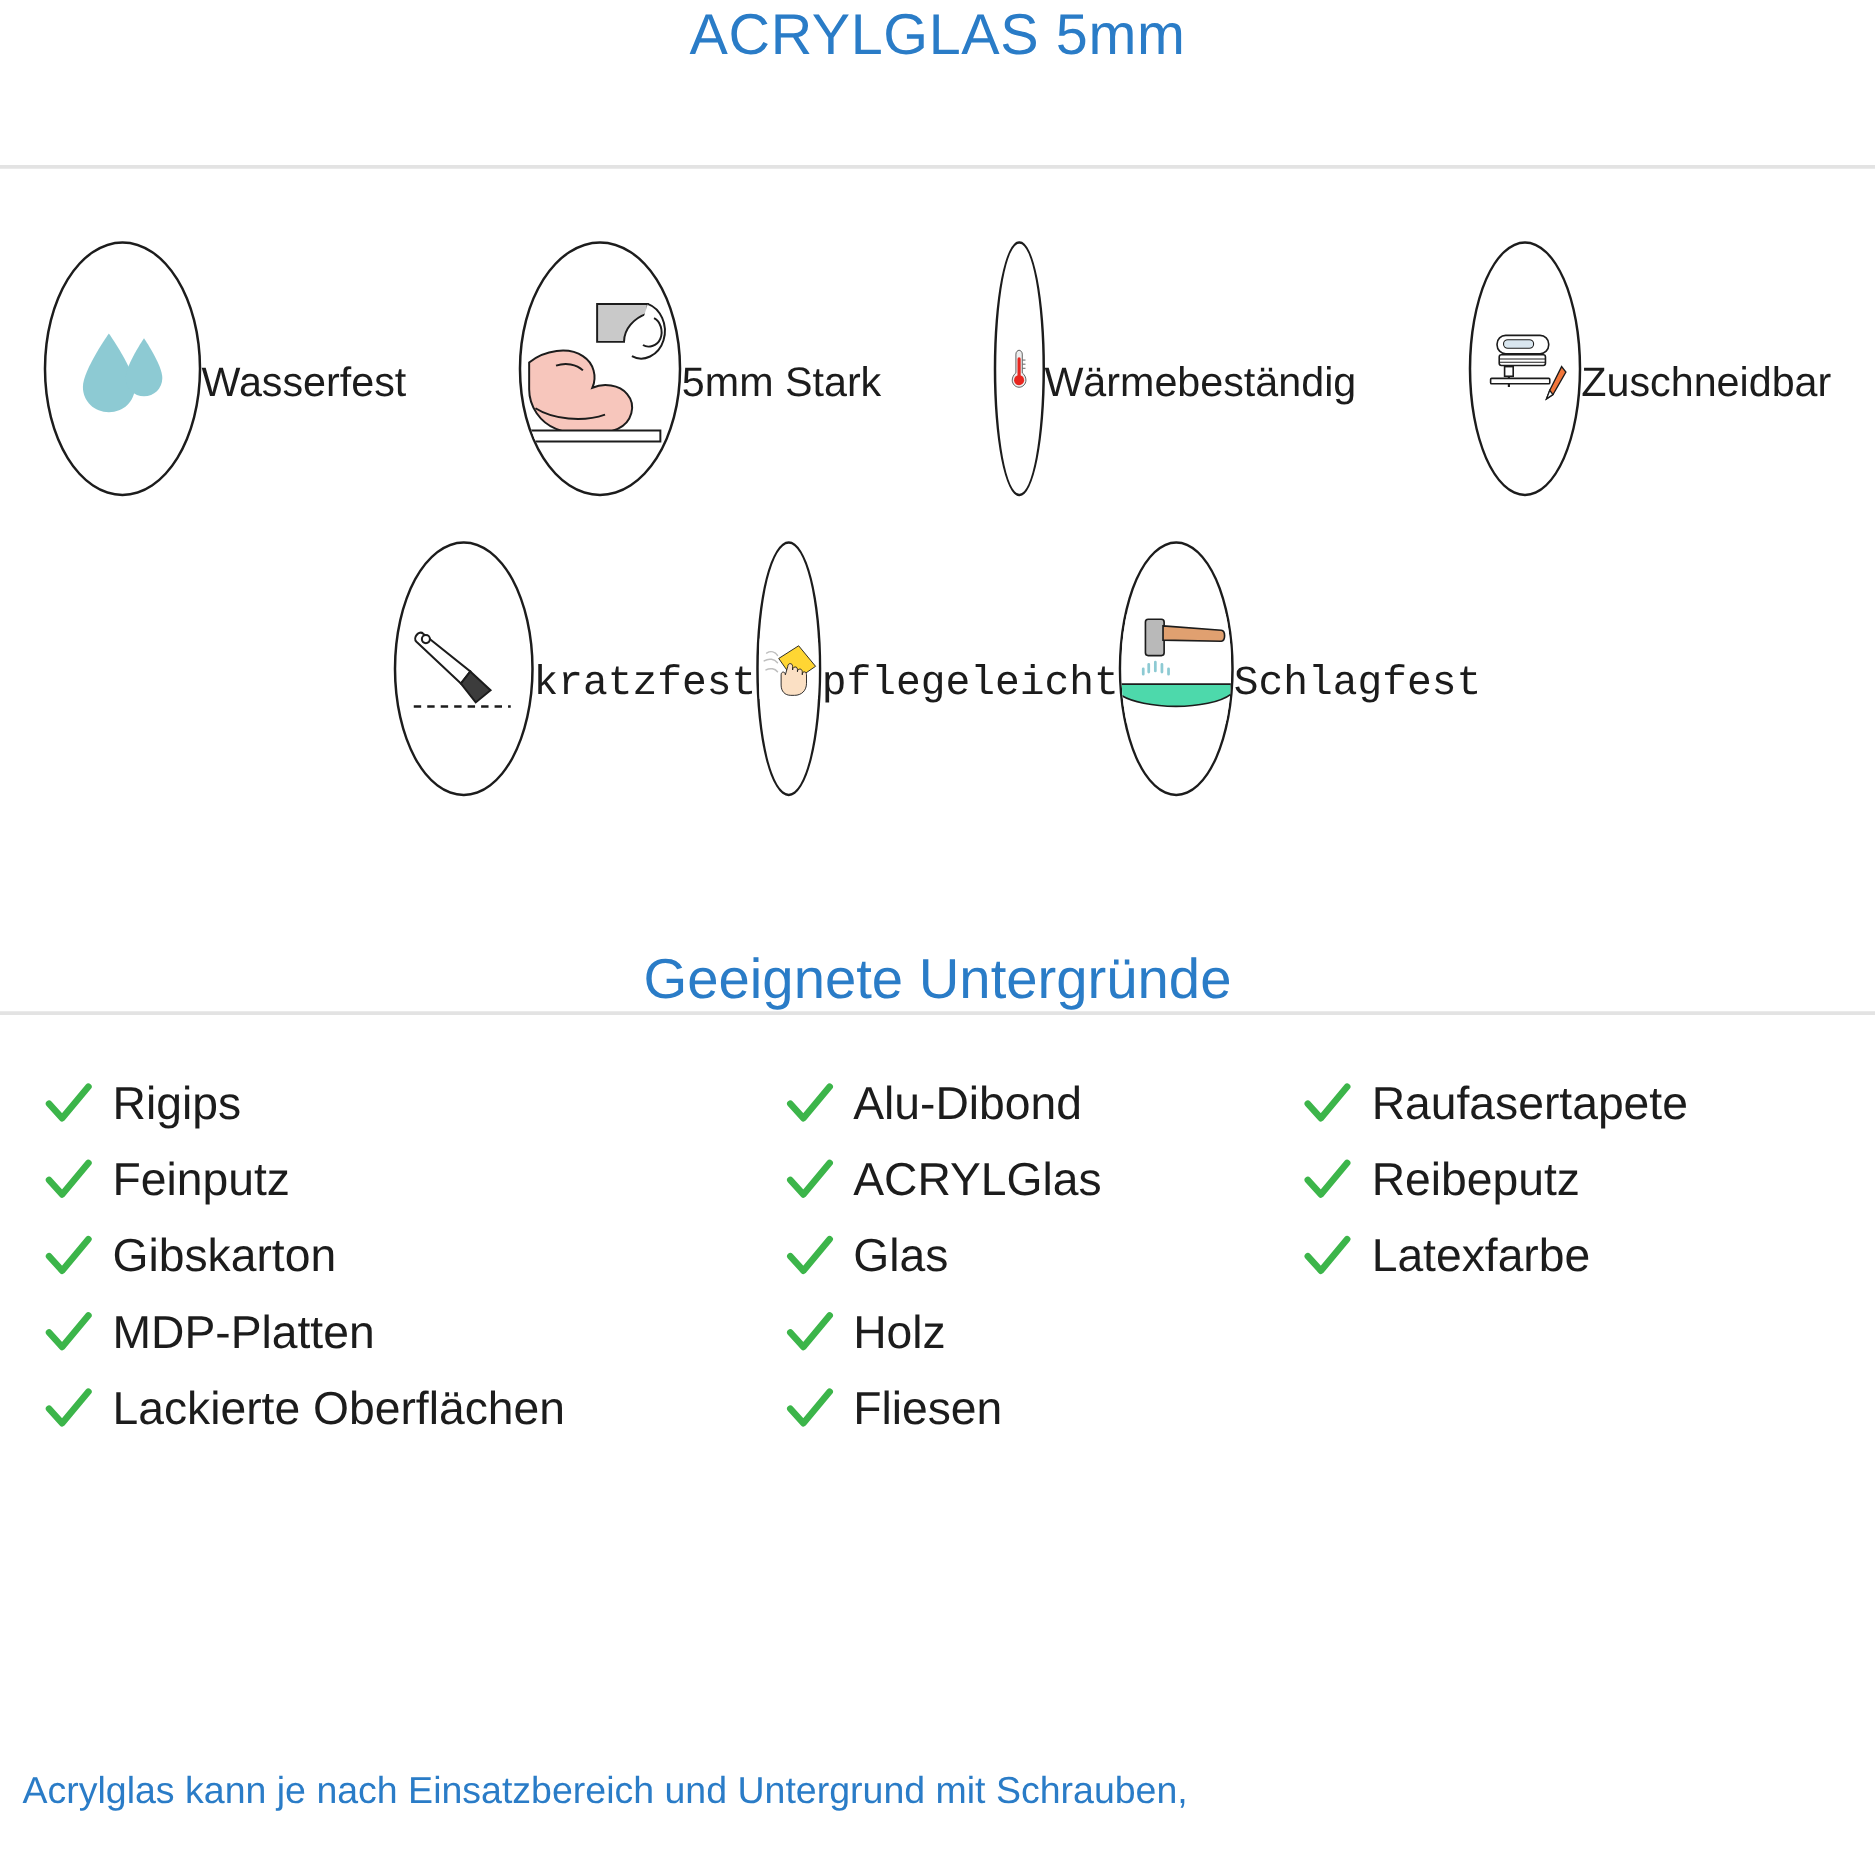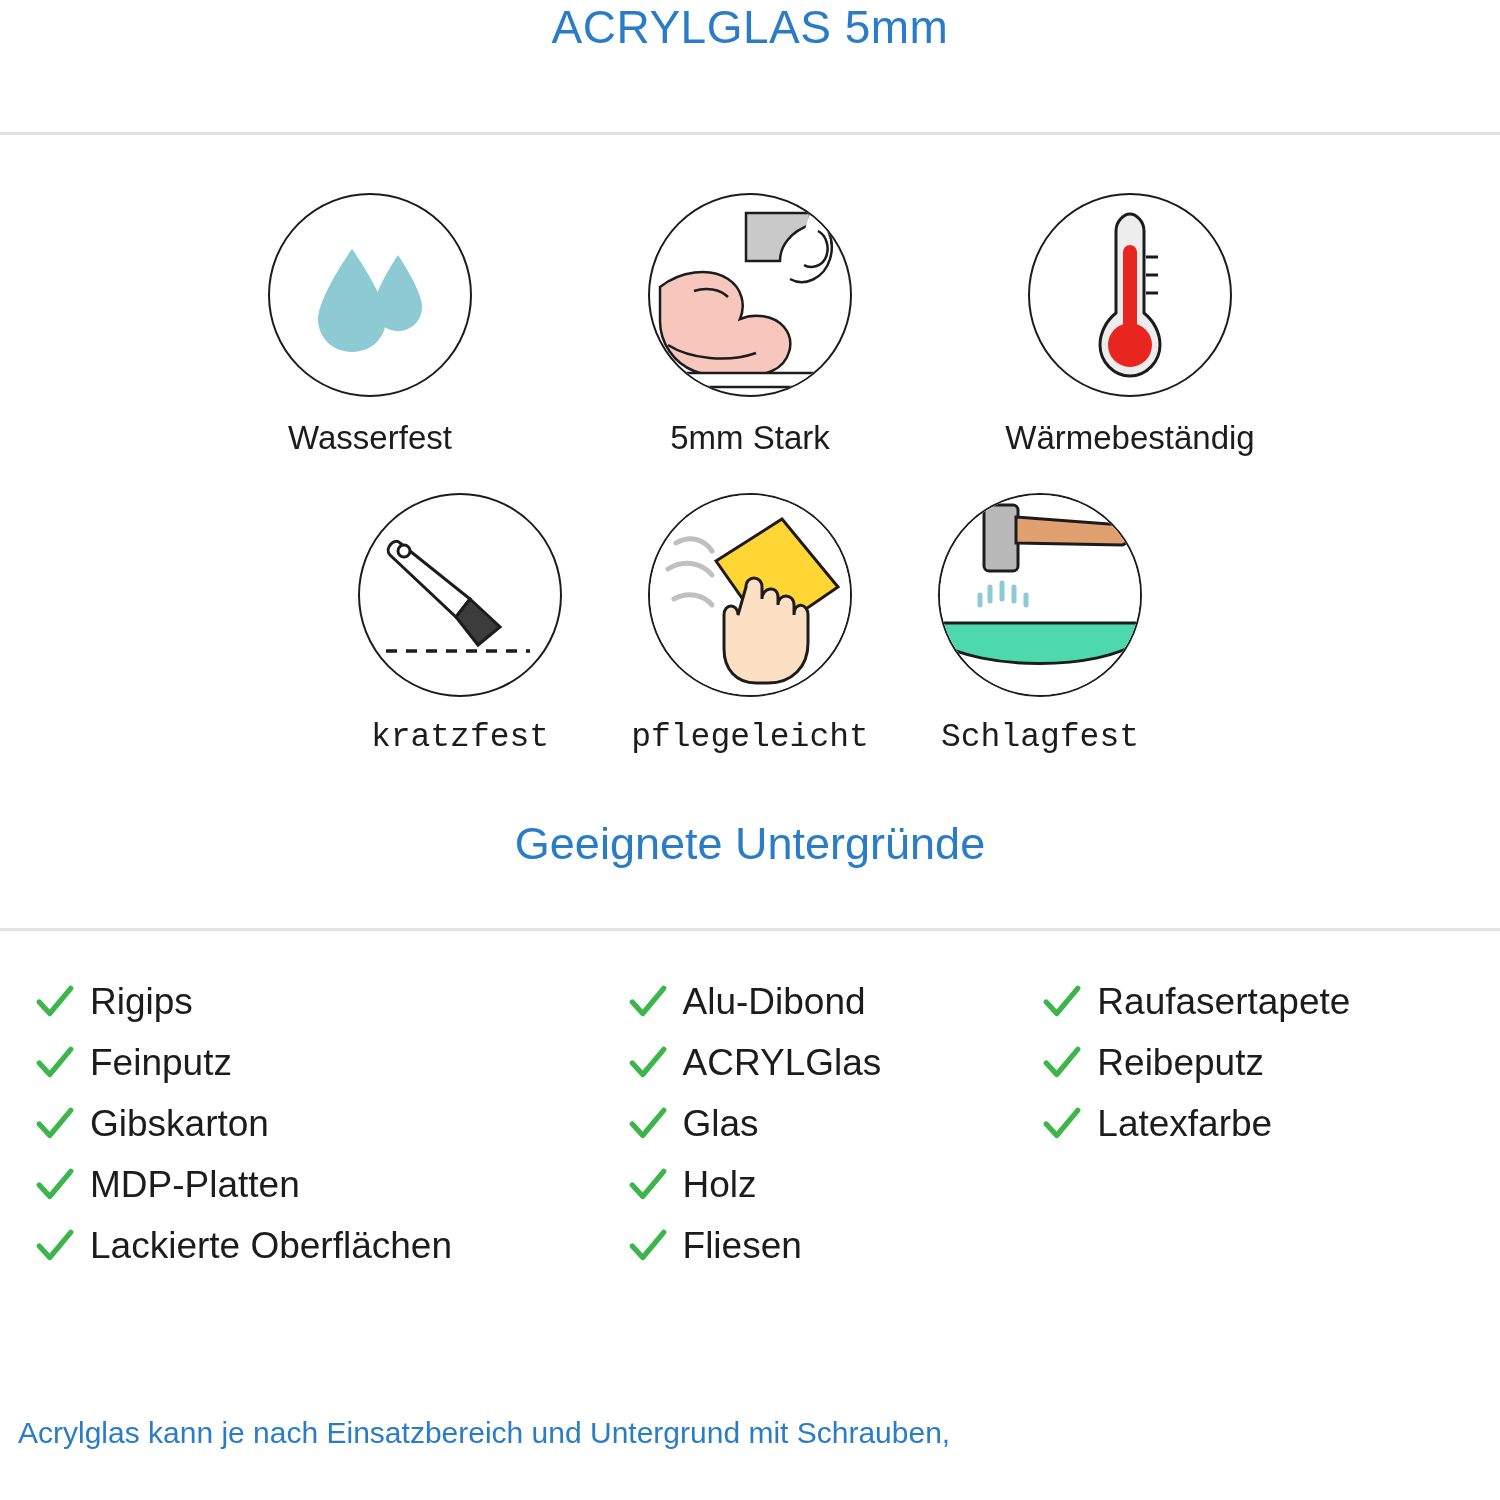--- a/index.html
+++ b/index.html
@@ -48,21 +48,21 @@
   .feature-row {
     display: flex;
     justify-content: center;
   }
   .feature-row.row1 { gap: 90px; }
   .feature-row.row2 { margin-top: 36px; font-family: Liberation Mono, monospace; }
 
   .feature {
     width: 290px;
     display: flex;
-    flex-direction: column;
+    flex-direction: row;
     align-items: center;
   }
   .icon-circle {
     width: 200px;
     height: 200px;
     border-radius: 50%;
     border: 2.5px solid #1c1c1c;
     overflow: hidden;
     position: relative;
     background: #fff;
@@ -76,21 +76,21 @@
     color: #1c1c1c;
     text-align: center;
     white-space: nowrap;
   }
 
   
   .subheader {
     margin-top: 62px;
     height: 110px;
     display: flex;
-    align-items: flex-start;
+    align-items: flex-end;
     justify-content: center;
   }
   .subheader-title {
     font-size: 45px;
     color: #2a7cc7;
   }
 
   
   .substrates {
     padding: 42px 34px 0 34px;
@@ -183,20 +183,40 @@
             <circle cx="100" cy="150" r="22" fill="#e8261f"></circle>
             <rect x="93" y="50" width="14" height="92" rx="7" fill="#e8261f"></rect>
             <line x1="116" y1="62" x2="128" y2="62" stroke="#1c1c1c" stroke-width="3"></line>
             <line x1="116" y1="80" x2="128" y2="80" stroke="#1c1c1c" stroke-width="3"></line>
             <line x1="116" y1="98" x2="128" y2="98" stroke="#1c1c1c" stroke-width="3"></line>
           </svg>
         </div>
         <div class="feature-label">Wärmebeständig</div>
       </div>
 
+      <div class="feature">
+        <div class="icon-circle">
+          <svg width="200" height="200" viewBox="0 0 200 200">
+
+            <rect x="48" y="38" width="96" height="34" rx="16" fill="#fff" stroke="#1c1c1c" stroke-width="3"></rect>
+            <rect x="60" y="46" width="56" height="16" rx="8" fill="#d9e6ef" stroke="#1c1c1c" stroke-width="2"></rect>
+            <rect x="52" y="74" width="86" height="20" rx="4" fill="#fff" stroke="#1c1c1c" stroke-width="3"></rect>
+            <rect x="62" y="96" width="16" height="18" fill="#fff" stroke="#1c1c1c" stroke-width="3"></rect>
+            <line x1="52" y1="82" x2="138" y2="82" stroke="#1c1c1c" stroke-width="2"></line>
+            <line x1="52" y1="88" x2="138" y2="88" stroke="#1c1c1c" stroke-width="2"></line>
+
+            <line x1="70" y1="114" x2="70" y2="134" stroke="#1c1c1c" stroke-width="4"></line>
+            <rect x="36" y="118" width="110" height="10" rx="2" fill="#fff" stroke="#1c1c1c" stroke-width="3"></rect>
+
+            <path d="M168 96 L146 140 L140 156 L152 148 L176 106 Z" fill="#f2763a" stroke="#1c1c1c" stroke-width="2.5"></path>
+            <path d="M140 156 L152 148 L146 140 Z" fill="#ffffff" stroke="#1c1c1c" stroke-width="2.5"></path>
+          </svg>
+        </div>
+        <div class="feature-label">Zuschneidbar</div>
+      </div>
 
     </div>
 
     <div class="feature-row row2">
 
       <div class="feature">
         <div class="icon-circle">
           <svg width="200" height="200" viewBox="0 0 200 200">
             <path d="M40 48 L110 104 L96 122 L30 60 C24 54 34 42 40 48 Z" fill="#ffffff" stroke="#1c1c1c" stroke-width="3"></path>
             <circle cx="44" cy="56" r="6" fill="#ffffff" stroke="#1c1c1c" stroke-width="3"></circle>

